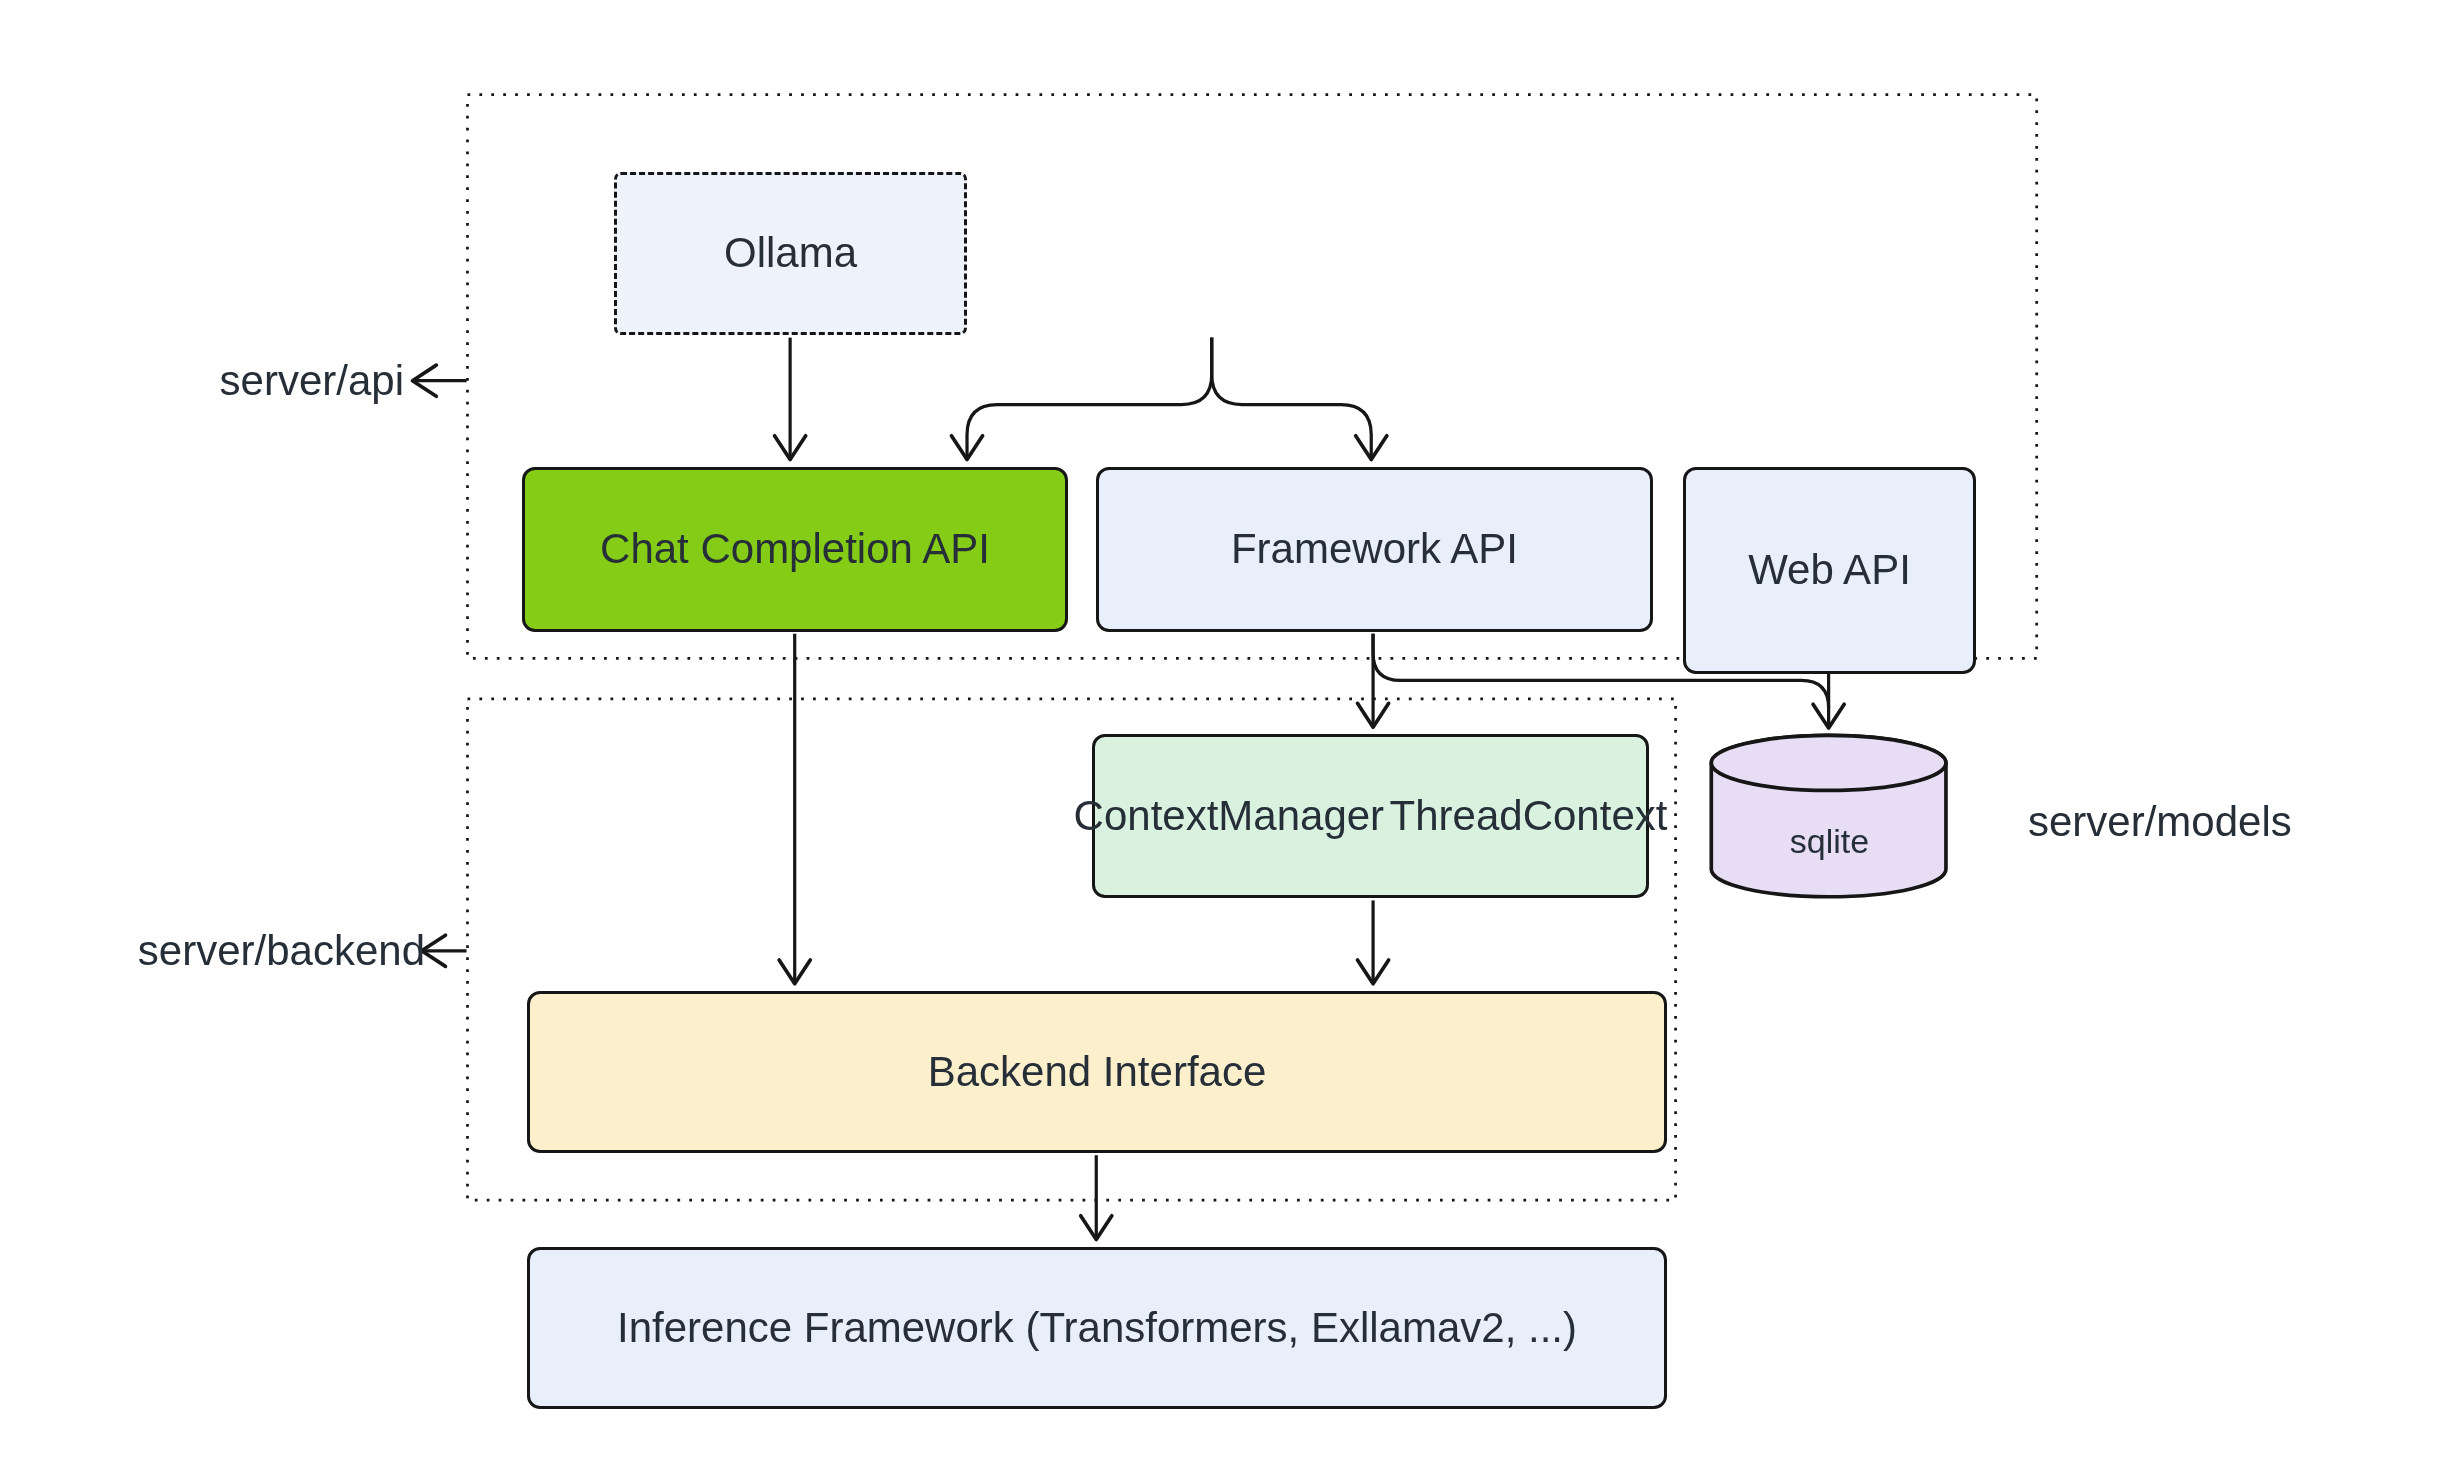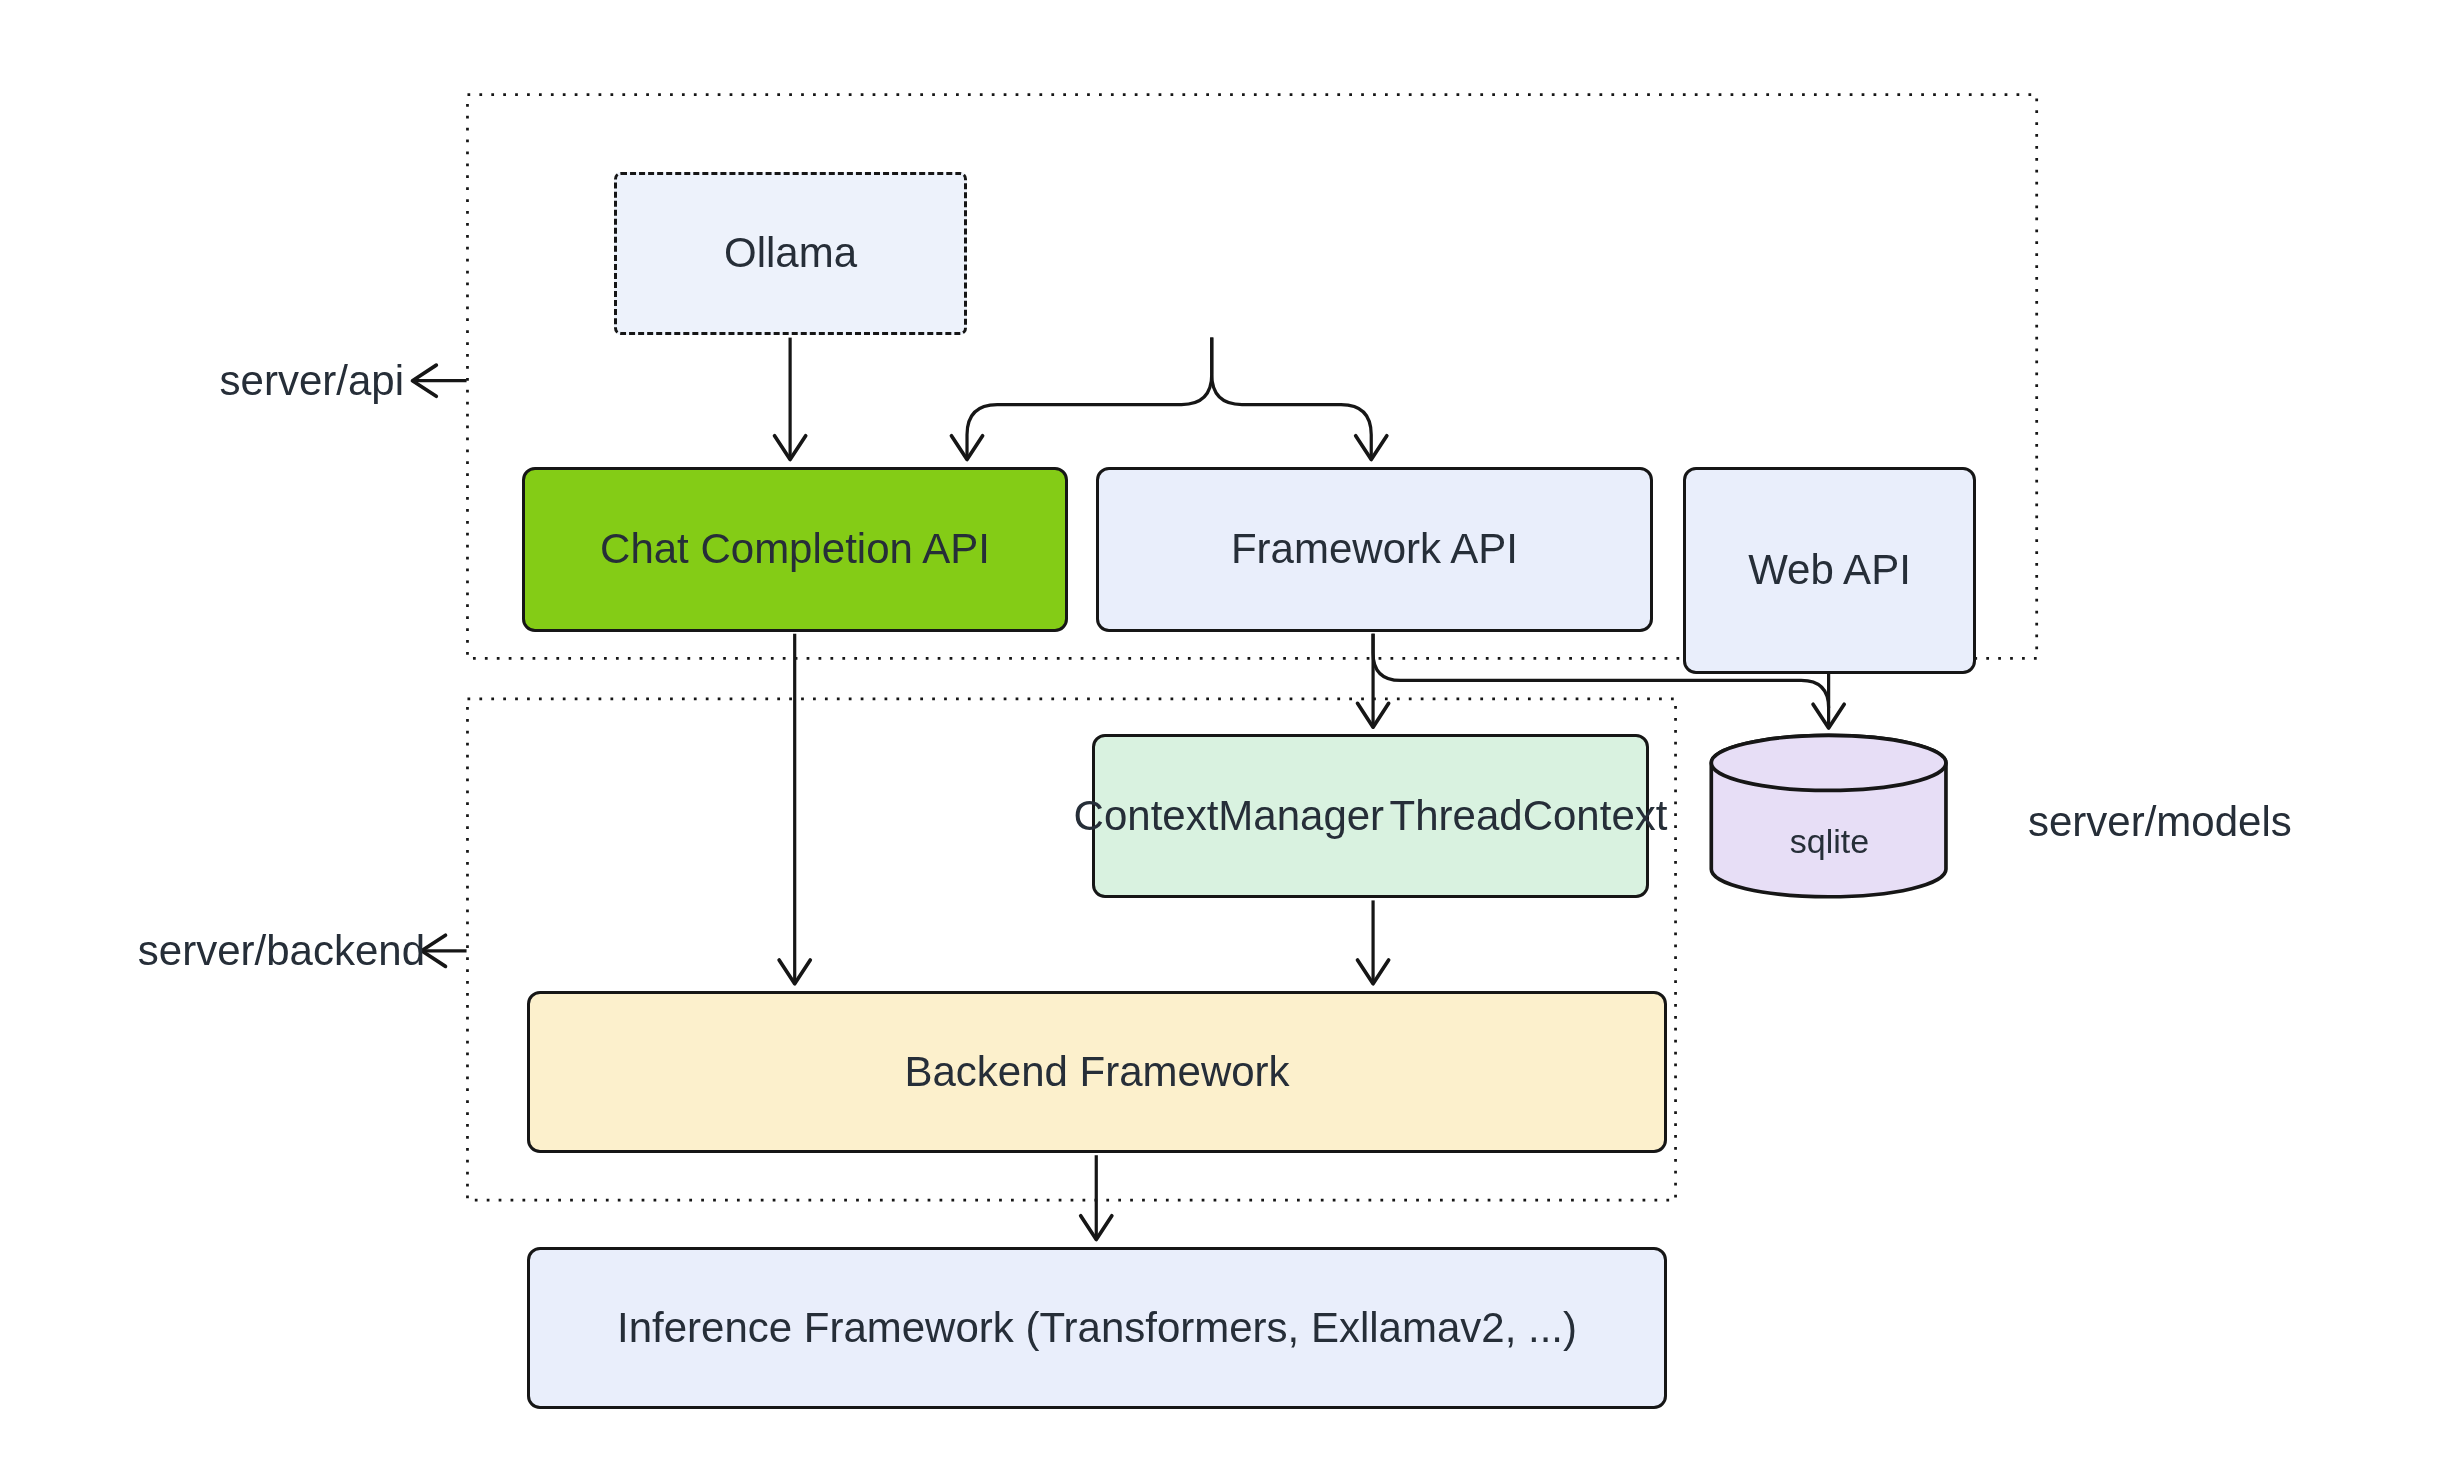--- a/index.html
+++ b/index.html
@@ -90,21 +90,21 @@
   </div>
 
   <div class="node" style="left: 1092px; top: 734px; width: 557px; height: 164px; background: rgb(217, 242, 224);">
     <span class="two-line">
       <span>ContextManager</span>
       <span>ThreadContext</span>
     </span>
   </div>
 
   <div class="node" style="left: 527px; top: 991px; width: 1140px; height: 162px; background: rgb(252, 240, 204);">
-    <span>Backend Framework</span>
+    <span>Backend Interface</span>
   </div>
 
   <div class="node" style="left: 527px; top: 1247px; width: 1140px; height: 162px; background: rgb(233, 238, 251);">
     <span>Inference Framework (Transformers, Exllamav2, ...)</span>
   </div>
 
   <div class="cyl-label" style="left:1712px;top:816px;width:235px;">sqlite</div>
 
   <div class="region-label right-align" style="left:128px;top:357px;width:268px;">server/api</div>
   <div class="region-label right-align" style="left:55px;top:927px;width:362px;">server/backend</div>

